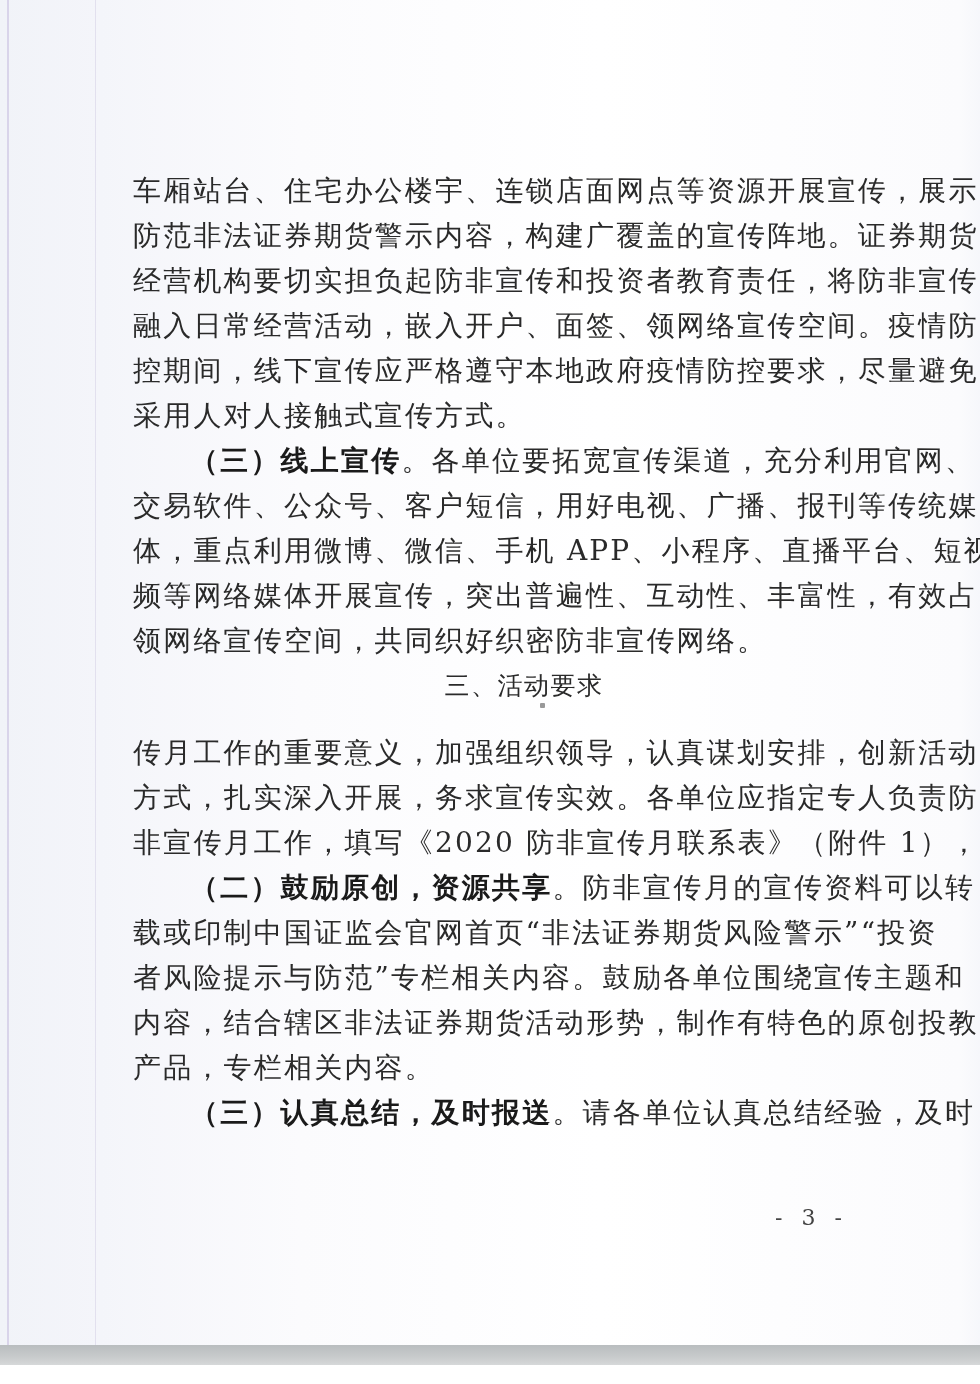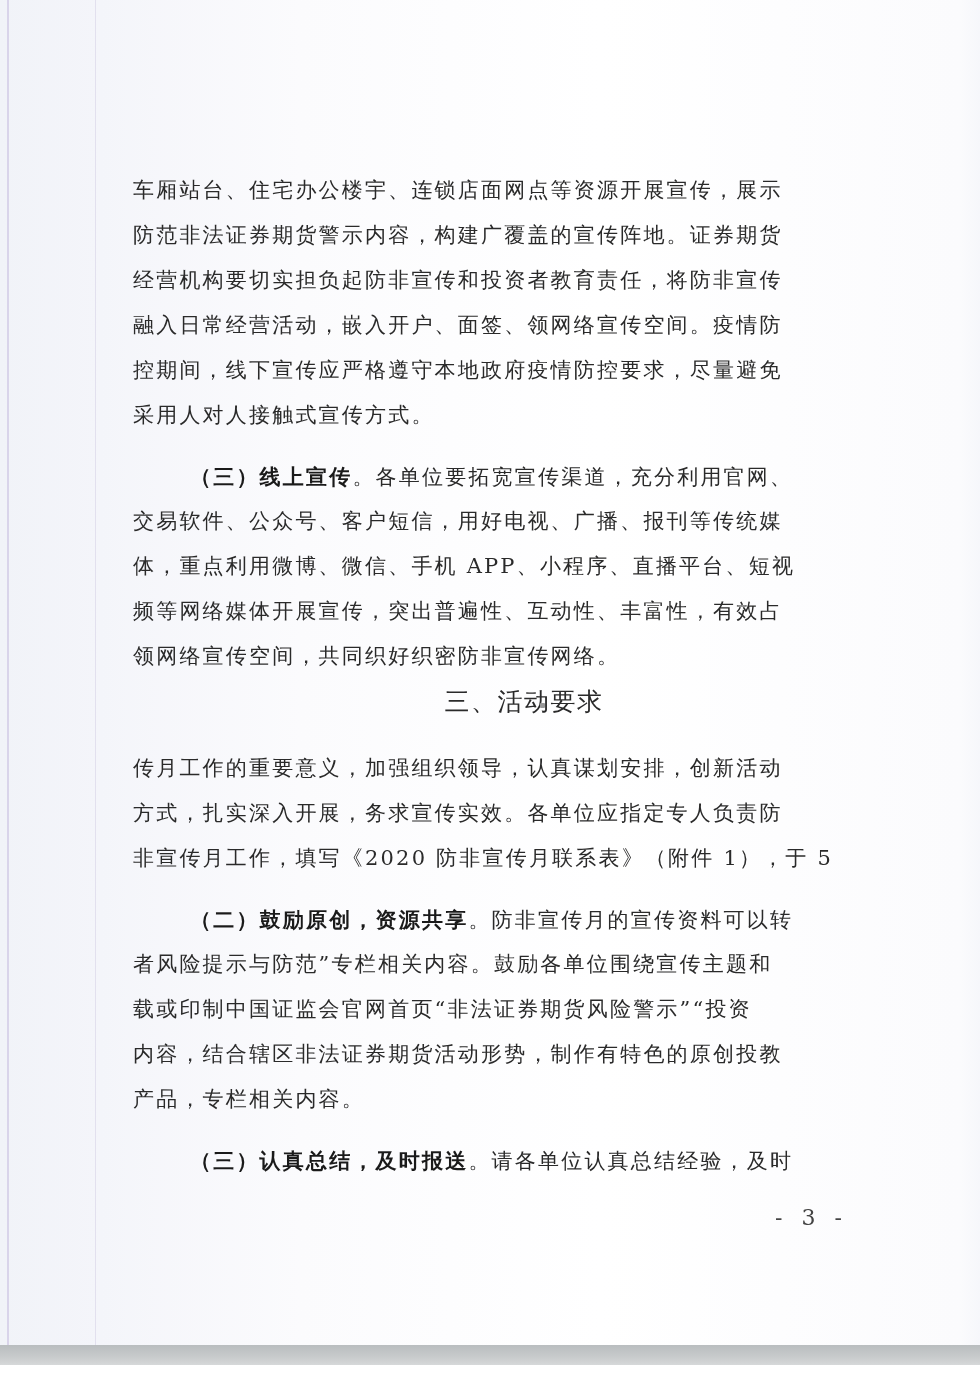--- a/index.html
+++ b/index.html
@@ -16,24 +16,24 @@
   .edge-line-2 { position: absolute; left: 95px; top: 0; width: 1px; height: 1345px; background: #e2e0ee; }
   .bottom-strip {
     position: absolute; left: 0; top: 1345px; width: 980px; height: 20px;
     background: linear-gradient(180deg, #b9bdbf 0%, #c8cbcc 60%, #d6d8d9 100%);
   }
   .content {
     position: absolute; left: 133px; top: 168px; width: 730px;
     color: #2a2a2a;
   }
   .line {
-    height: 45px; line-height: 45px; font-size: 21px;
+    height: 45px; line-height: 45px; font-size: 28px;
     letter-spacing: 2.2px; white-space: nowrap;
   }
-  .indent { padding-left: 57px; margin-top: 16px; }
+  .indent { padding-left: 57px; }
   .bold { font-weight: bold; color: #1a1a1a; }
   .heading {
     font-family: "DejaVu Sans", "Liberation Sans", sans-serif;
     font-size: 25px; padding-left: 52px; letter-spacing: 1.5px;
     height: 67px; line-height: 45px; color: #2a2a2a; text-align: center;
   }
   .dot {
     position: absolute; left: 540px; top: 703px; width: 5px; height: 5px;
     border-radius: 1px; background: #999;
   }
@@ -76,22 +76,22 @@
     <div>
       <div class="line">传月工作的重要意义，加强组织领导，认真谋划安排，创新活动</div>
       <div class="line">方式，扎实深入开展，务求宣传实效。各单位应指定专人负责防</div>
       <div class="line">非宣传月工作，填写《2020 防非宣传月联系表》（附件 1），于 5</div>
     </div>
 
     <div>
       <div class="line indent">
         <span class="bold">（二）鼓励原创，资源共享</span><span>。防非宣传月的宣传资料可以转</span>
       </div>
+      <div class="line">载或印制中国证监会官网首页“非法证券期货风险警示”“投资</div>
       <div class="line">者风险提示与防范”专栏相关内容。鼓励各单位围绕宣传主题和</div>
-      <div class="line">载或印制中国证监会官网首页“非法证券期货风险警示”“投资</div>
       <div class="line">内容，结合辖区非法证券期货活动形势，制作有特色的原创投教</div>
       <div class="line">产品，专栏相关内容。</div>
     </div>
 
     <div>
       <div class="line indent">
         <span class="bold">（三）认真总结，及时报送</span><span>。请各单位认真总结经验，及时</span>
       </div>
     </div>
   </div>

